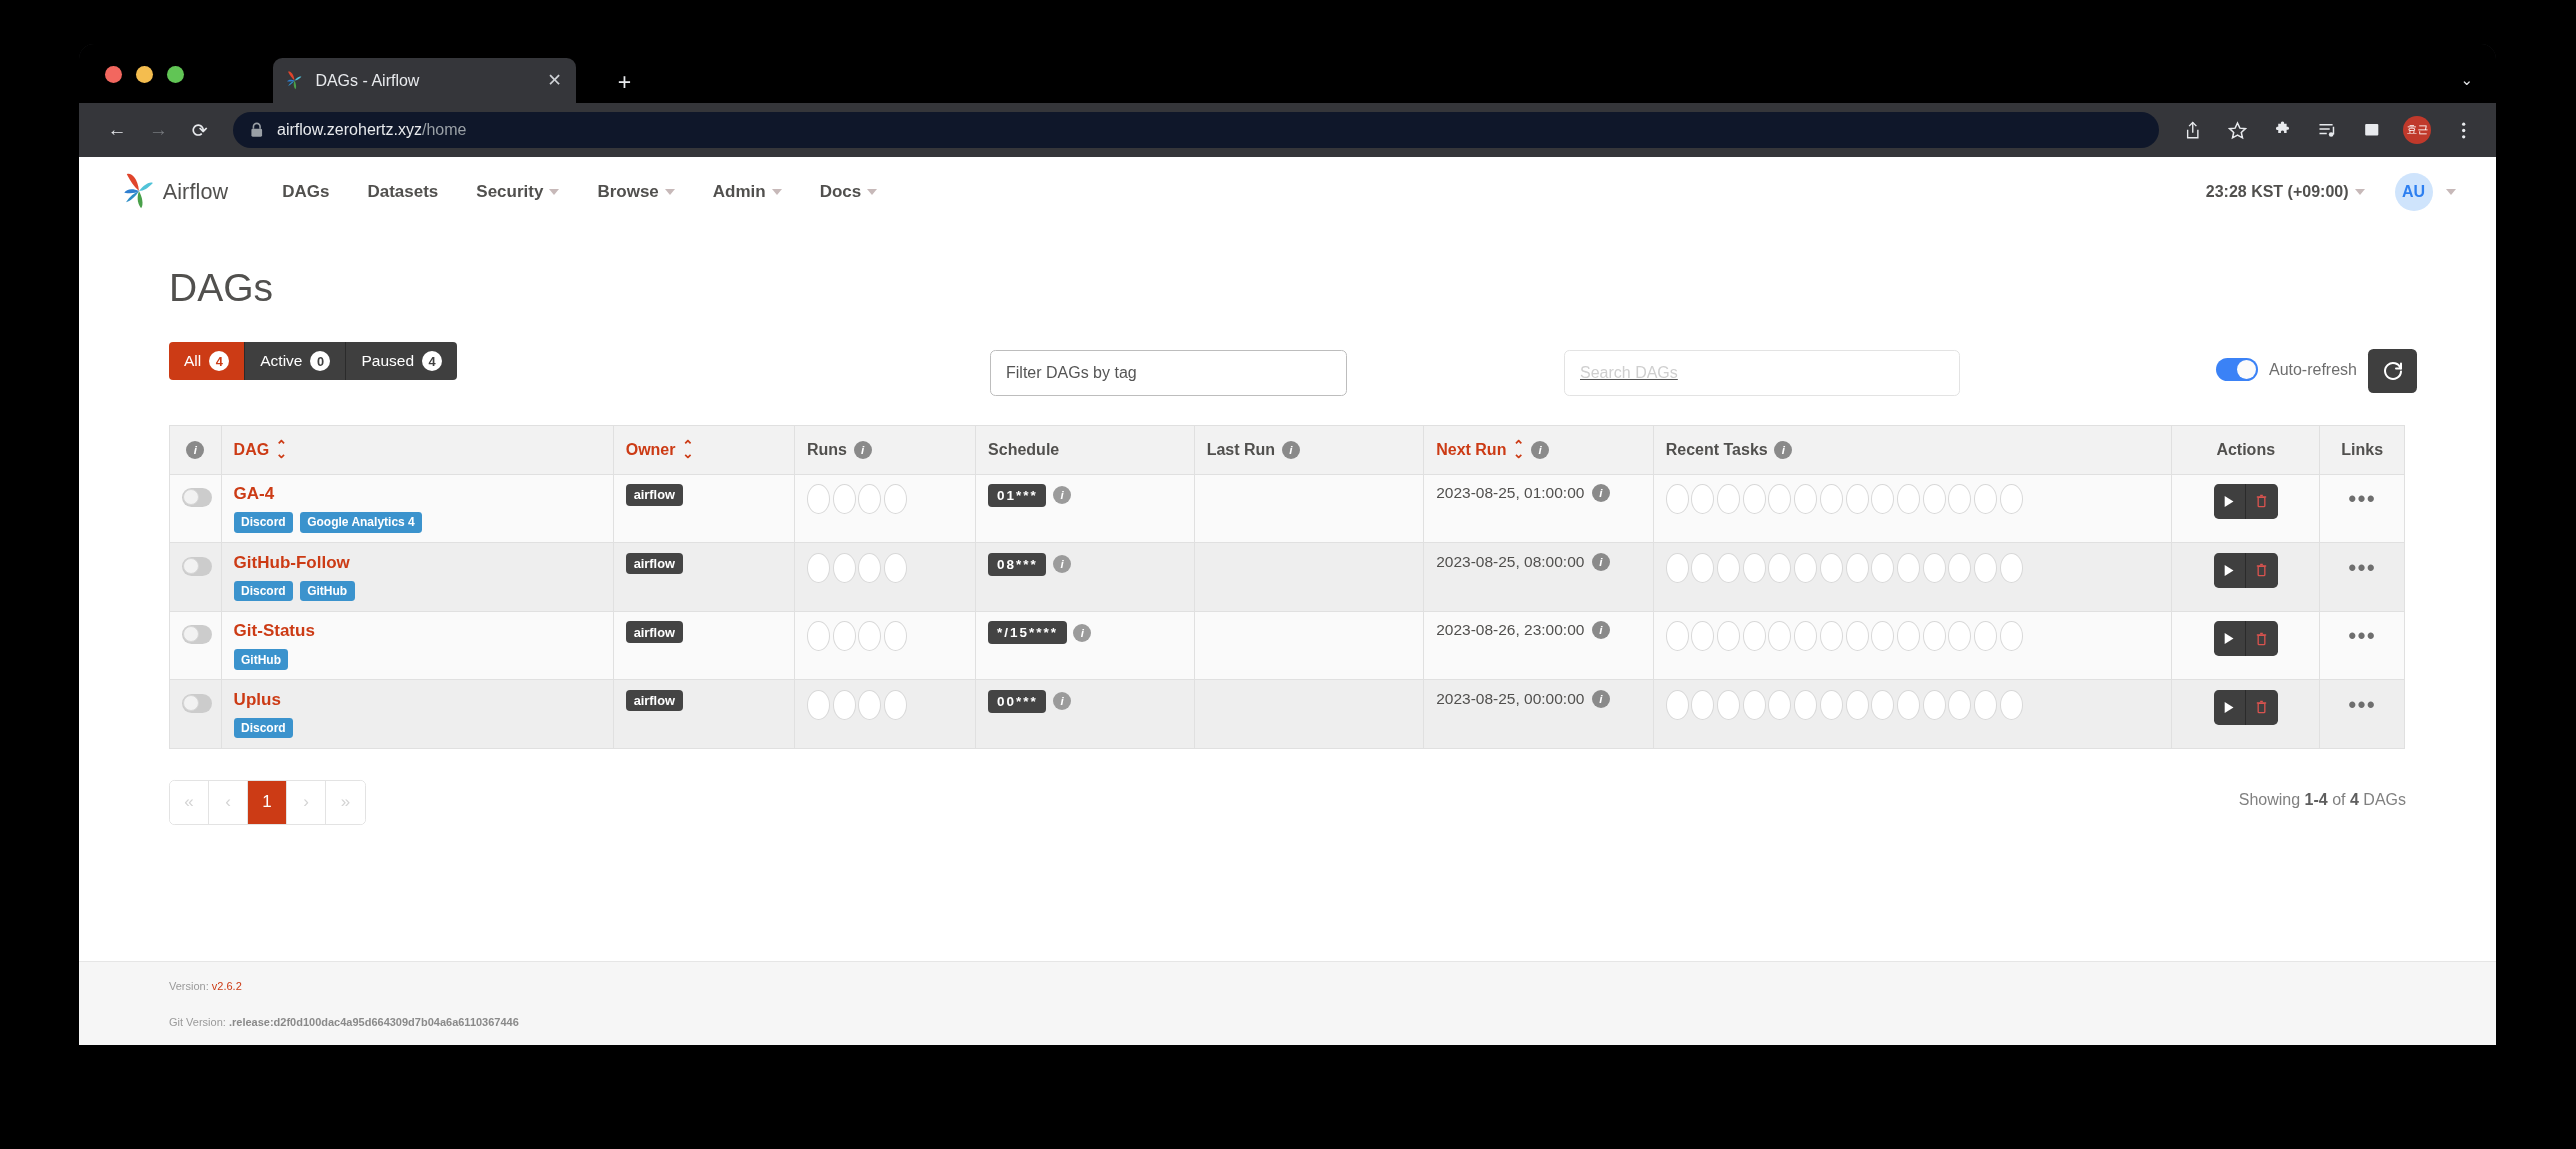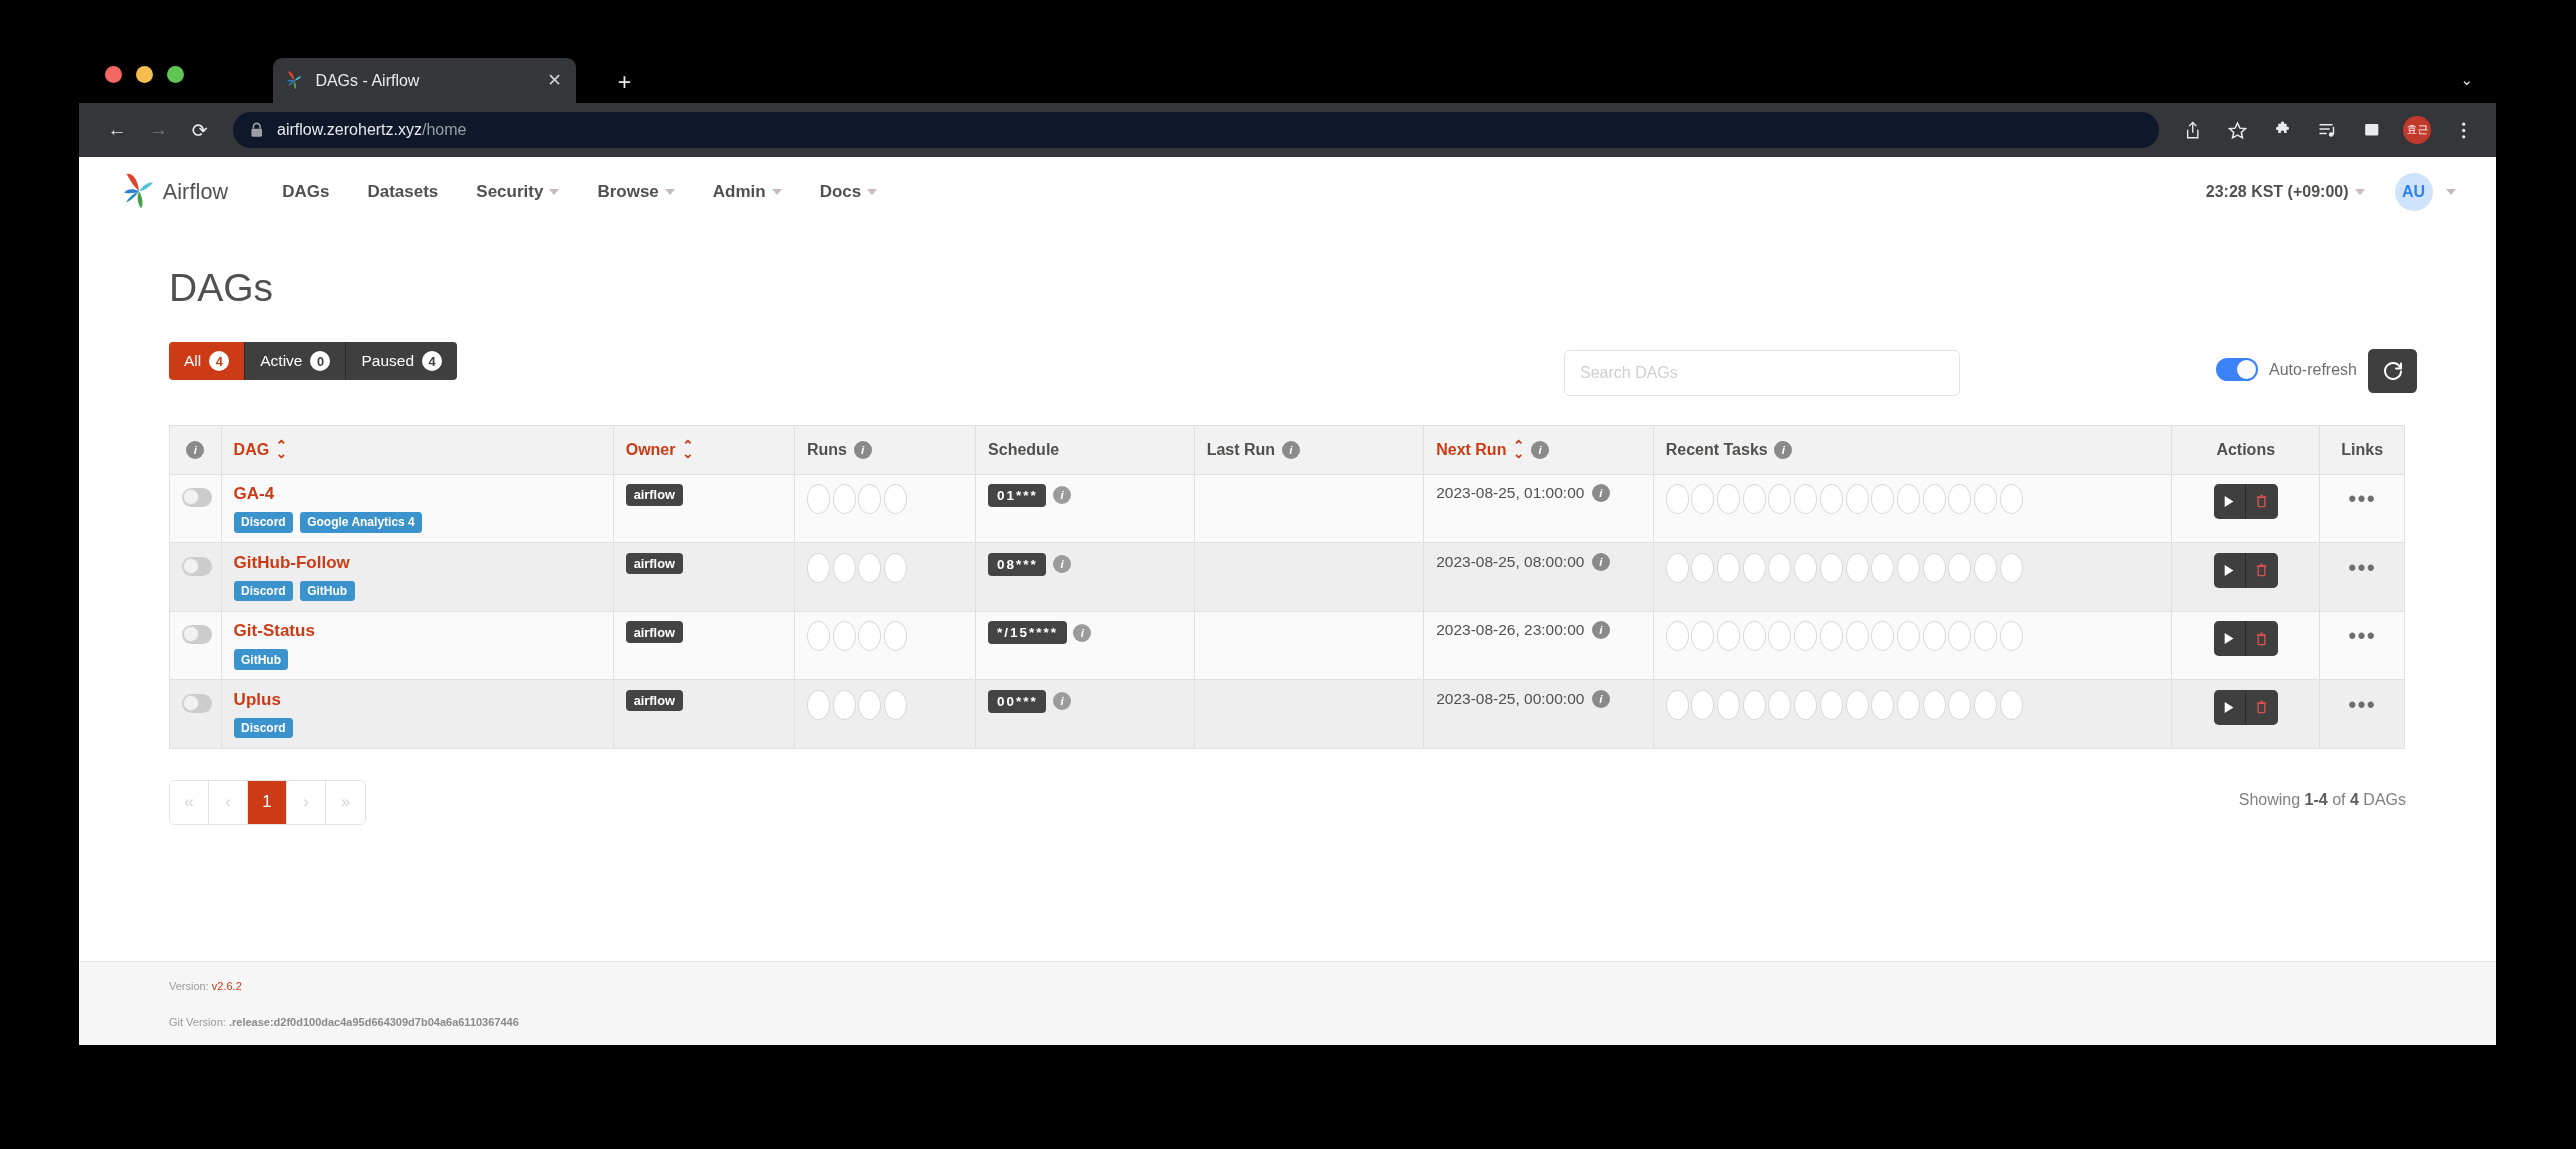--- a/index.html
+++ b/index.html
@@ -185,20 +185,21 @@
   }
   #search-dags {
     position: absolute; left: 1485px; top: 8px;
     width: 396px; height: 46px;
     background: #ffffff;
     border: 0.7px solid #e3e3e3; border-radius: 5.4px;
     font-size: 16px; color: #555555;
     padding: 0 15px;
     outline: none;
     font-family: "Liberation Sans", sans-serif;
+    text-decoration: underline;
   }
   #search-dags::placeholder { color: #cfcfcf; }
 
   #autorefresh-wrap {
     position: absolute; right: 139px; top: 16px;
     display: flex; align-items: center; gap: 10.8px;
   }
   #autorefresh-toggle {
     width: 42px; height: 23px; border-radius: 12px;
     background: #3b82f6; position: relative;
@@ -501,20 +502,21 @@
         <div class="filter-btn">
           <span>Active</span>
           <span class="badge-count">0</span>
         </div>
         <div class="filter-btn">
           <span>Paused</span>
           <span class="badge-count">4</span>
         </div>
       </div>
 
+      <input id="tag-filter" type="text" value="Filter DAGs by tag" style="">
       <input id="search-dags" type="text" placeholder="Search DAGs" style="">
 
       <div id="autorefresh-wrap">
         <div id="autorefresh-toggle">
           <div class="knob"></div>
         </div>
         <div id="autorefresh-label">Auto-refresh</div>
       </div>
       <div id="refresh-button">
         <span>

